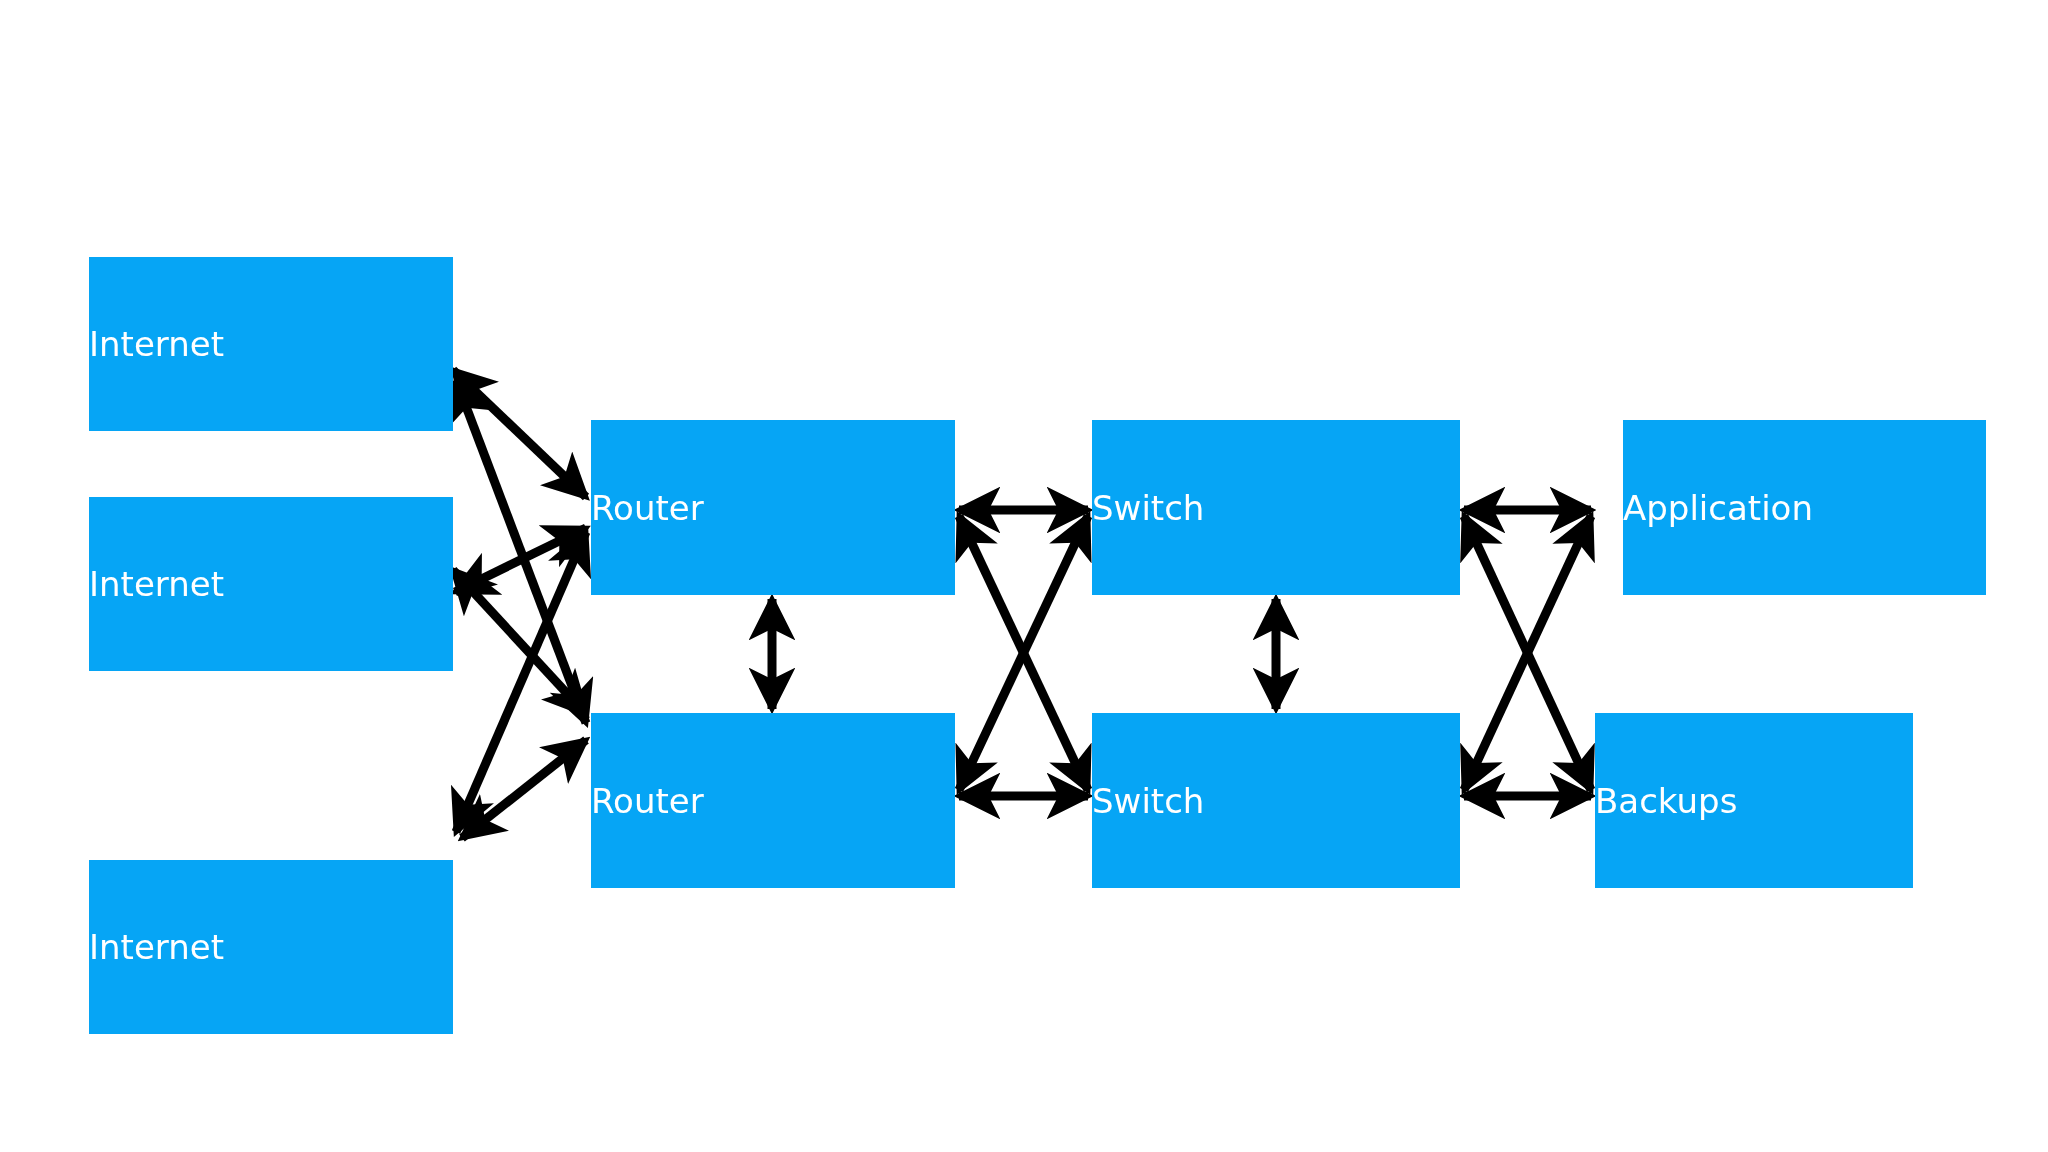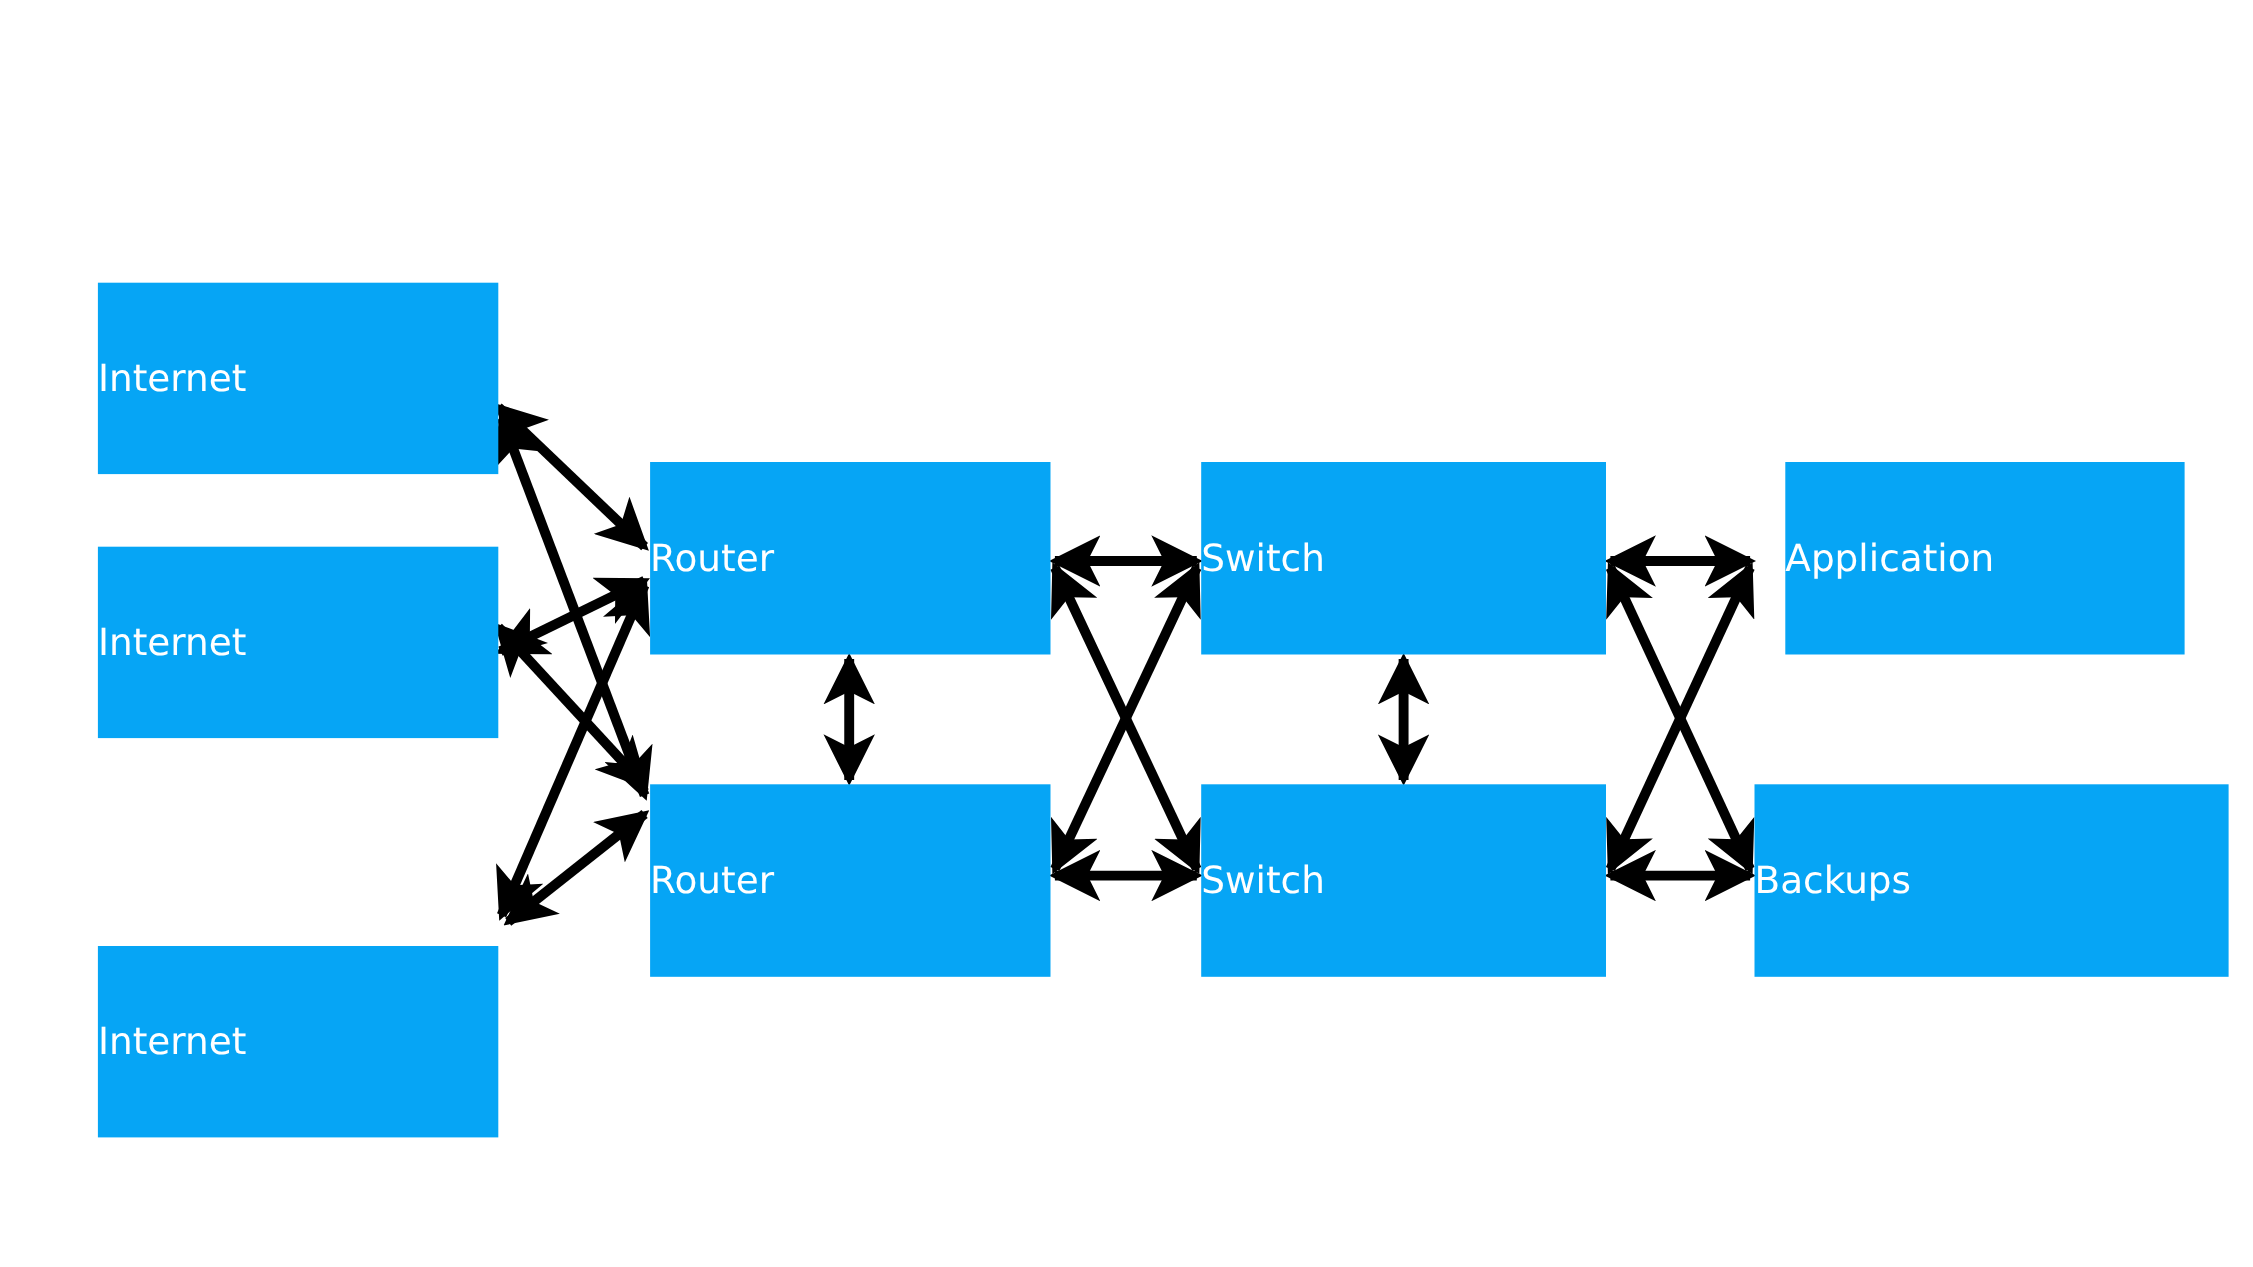--- a/index.html
+++ b/index.html
@@ -115,18 +115,18 @@
       </div>
       <div class="node" style="left: 1092px; top: 420px; width: 368px; height: 175px; background: rgb(6, 165, 245);">
         <span class="node-label" style="color: rgb(255, 255, 255);">Switch</span>
       </div>
       <div class="node" style="left: 1092px; top: 713px; width: 368px; height: 175px; background: rgb(6, 165, 245);">
         <span class="node-label" style="color: rgb(255, 255, 255);">Switch</span>
       </div>
       <div class="node" style="left: 1595px; top: 420px; width: 363px; height: 175px; background: rgb(6, 165, 245); margin-left: 28px;">
         <span class="node-label" style="color: rgb(255, 255, 255);">Application</span>
       </div>
-      <div class="node" style="left: 1595px; top: 713px; width: 431px; height: 175px; background: rgb(6, 165, 245);">
+      <div class="node" style="left: 1595px; top: 713px; width: 318px; height: 175px; background: rgb(6, 165, 245);">
         <span class="node-label" style="color: rgb(255, 255, 255);">Backups</span>
       </div>
     </div>
 
 </div>
 
 </body></html>

